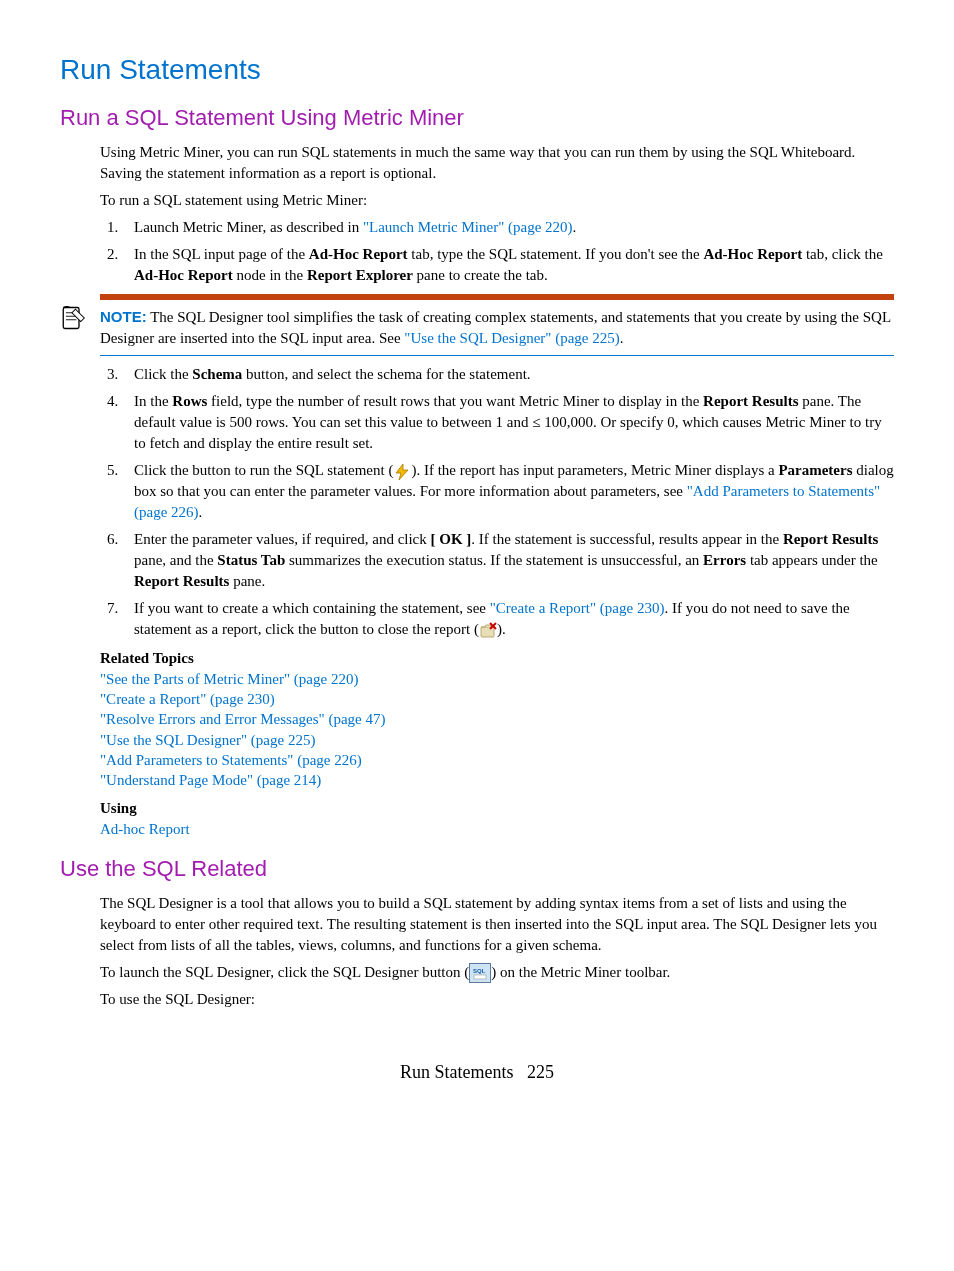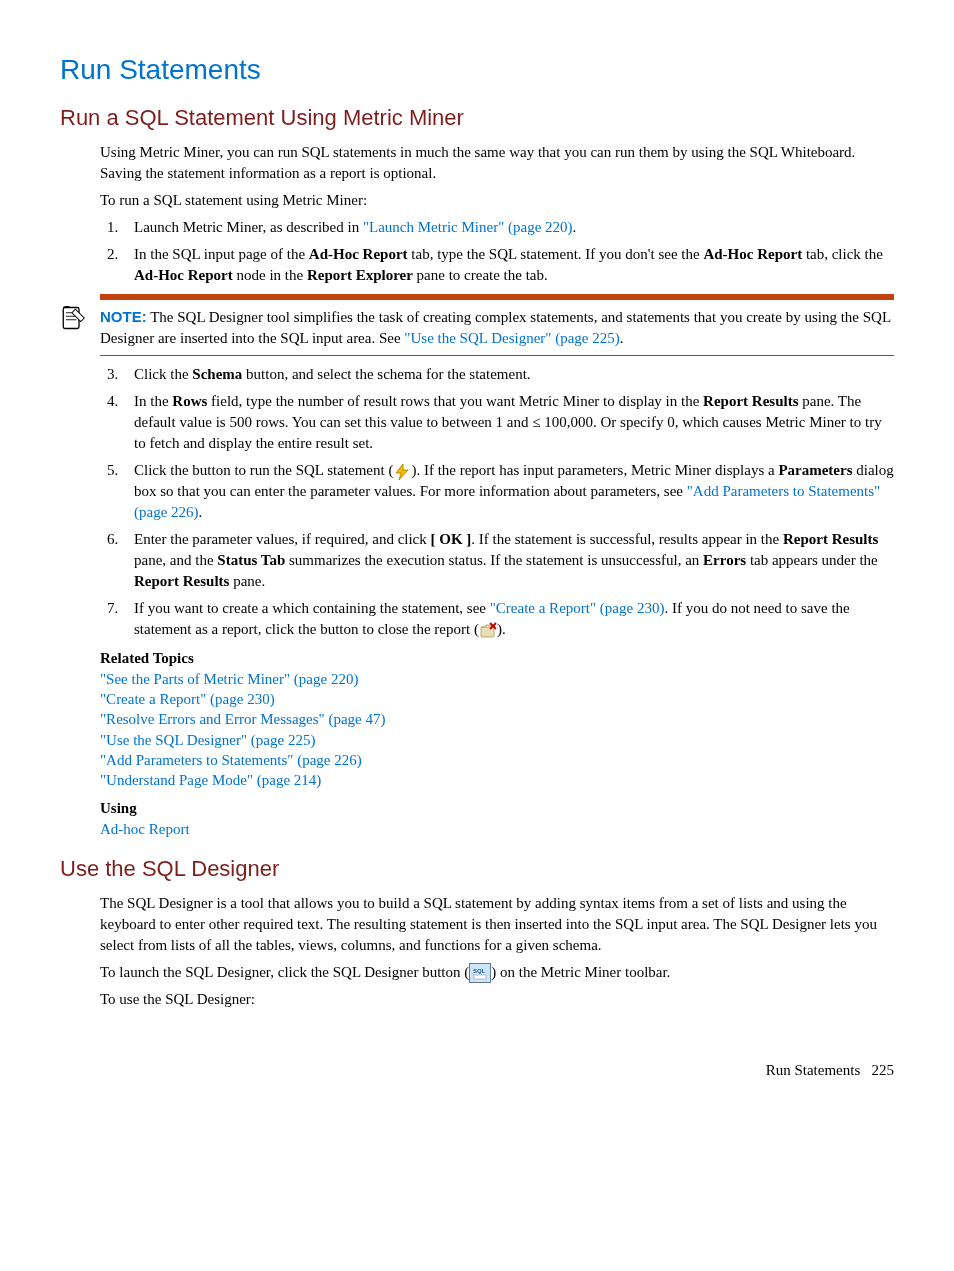--- a/index.html
+++ b/index.html
@@ -15,21 +15,21 @@
   h1 {
     font-family: "Segoe UI", "Trebuchet MS", Arial, sans-serif;
     font-weight: 400;
     color: #0073cf;
     font-size: 28px;
     margin: 0 0 10px 0;
   }
   h2 {
     font-family: "Segoe UI", "Trebuchet MS", Arial, sans-serif;
     font-weight: 400;
-    color: #7f1d1d;
+    color: #a21caf;
     font-size: 22px;
     margin: 14px 0 8px 0;
   }
   .body-indent {
     margin-left: 40px;
   }
   p {
     margin: 6px 0;
   }
   ol {
@@ -73,22 +73,22 @@
     font-weight: bold;
     margin-top: 8px;
   }
   .related-links a {
     display: block;
     color: #0073cf;
     text-decoration: none;
     line-height: 1.35;
   }
   .footer {
-    text-align: right;
-    font-size: 15px;
+    text-align: center;
+    font-size: 18px;
     margin-top: 50px;
   }
   strong {
     font-weight: bold;
   }
 </style>
 </head>
 <body>
 
 <h1>Run Statements</h1>
@@ -155,21 +155,21 @@
     <a>"Use the SQL Designer" (page 225)</a>
     <a>"Add Parameters to Statements" (page 226)</a>
     <a>"Understand Page Mode" (page 214)</a>
   </div>
   <div class="related-heading">Using</div>
   <div class="related-links">
     <a>Ad-hoc Report</a>
   </div>
 </div>
 
-<h2>Use the SQL Designer</h2>
+<h2>Use the SQL Related</h2>
 
 <div class="body-indent">
   <p>The SQL Designer is a tool that allows you to build a SQL statement by adding syntax items from a set of lists and using the keyboard to enter other required text. The resulting statement is then inserted into the SQL input area. The SQL Designer lets you select from lists of all the tables, views, columns, and functions for a given schema.</p>
   <p>
     <span>To launch the SQL Designer, click the SQL Designer button (</span><svg class="icon-inline" style="border:1px solid #5a7aa0;background:#cde4f5;width:20px;height:18px;" viewBox="0 0 20 18">
         <text x="3" y="9" font-size="6" font-family="Arial" fill="#1a5a9e" font-weight="bold">SQL</text>
         <rect x="4" y="11" width="12" height="4" fill="#fff" stroke="#888" stroke-width="0.5"></rect>
       </svg><span>) on the Metric Miner toolbar.</span>
   </p>
   <p>To use the SQL Designer:</p>

